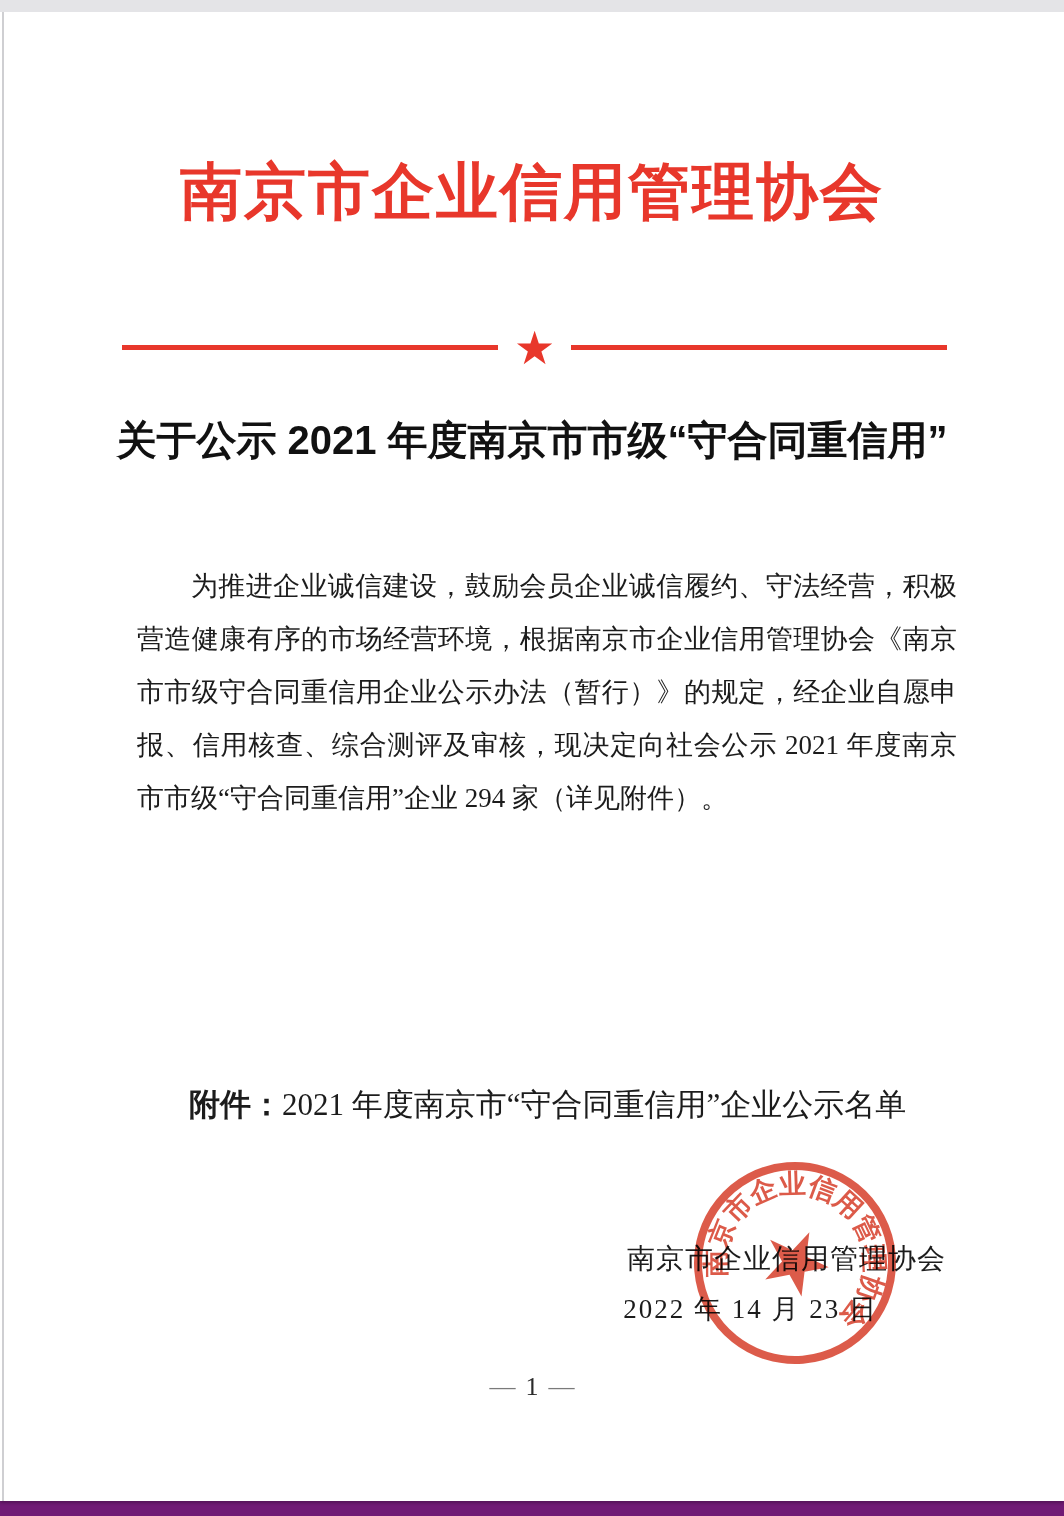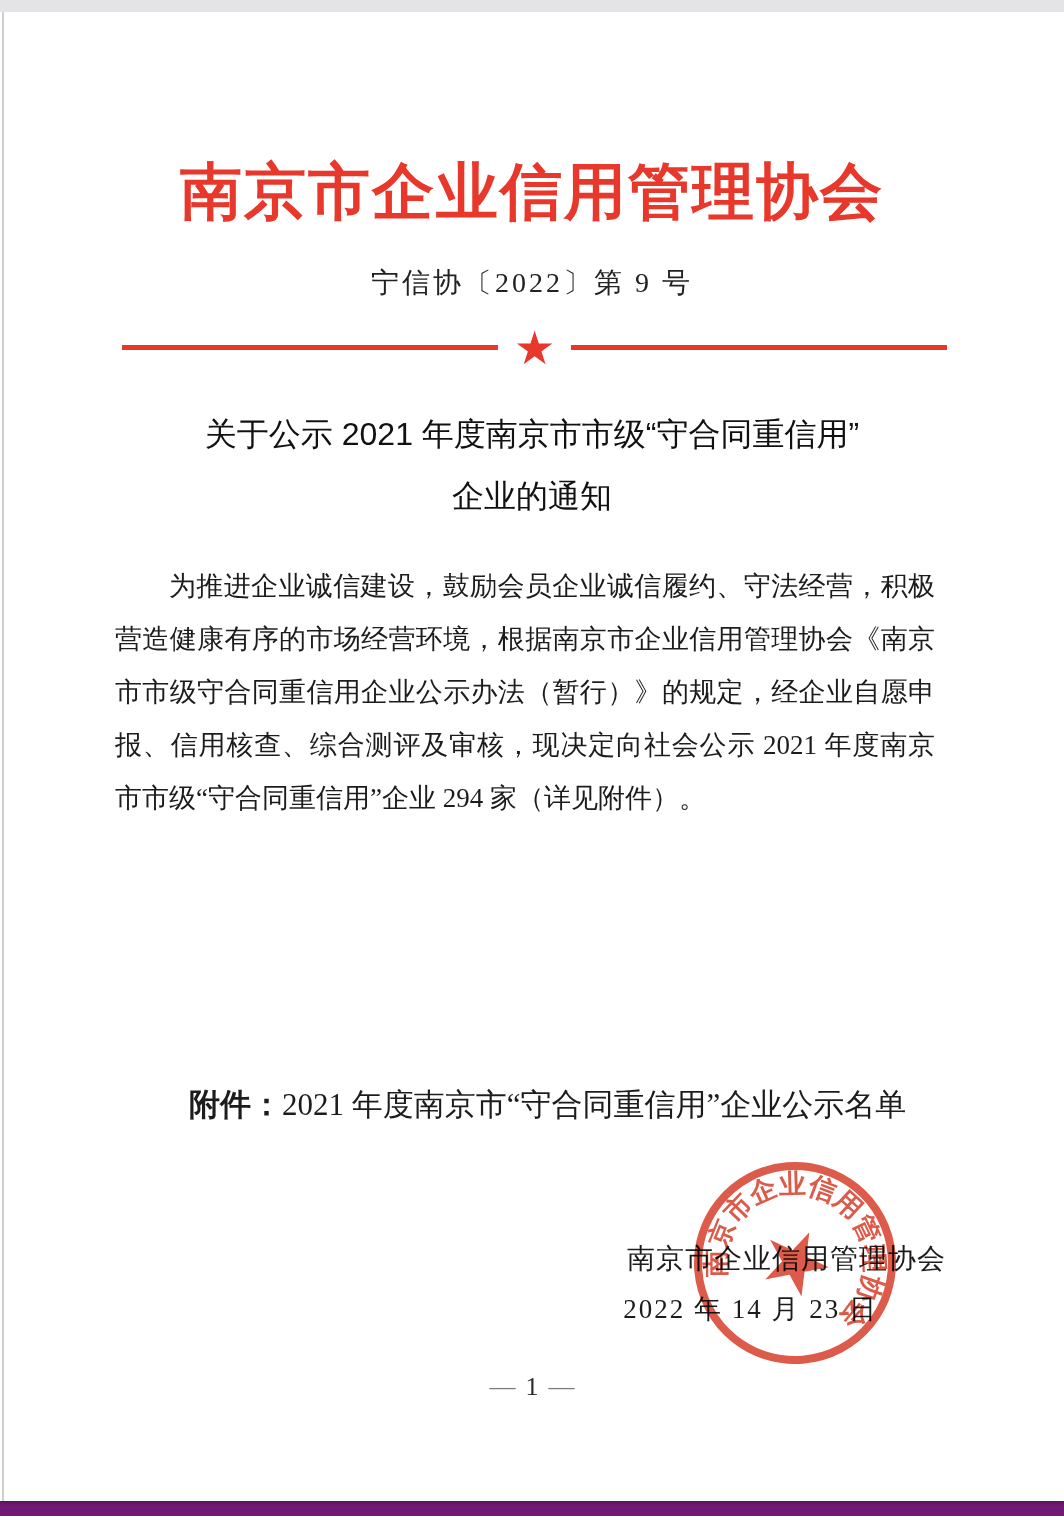--- a/index.html
+++ b/index.html
@@ -68,30 +68,30 @@
     color: #e8372b;
     margin: 0 16px;
     transform: translateY(2px);
   }
   .doc-title-line1, .doc-title-line2 {
     position: absolute;
     left: 0;
     width: 100%;
     text-align: center;
     font-family: "Liberation Sans", sans-serif;
-    font-weight: 400;
-    font-size: 32px;
+    font-weight: 700;
+    font-size: 40px;
     color: #111111;
     white-space: nowrap;
   }
   .doc-title-line1 { top: 401px; }
   .doc-title-line2 { top: 463px; }
   .body-text {
     position: absolute;
-    left: 115px; top: 548px;
+    left: 137px; top: 548px;
     width: 820px;
     font-size: 27px;
     line-height: 53px;
     color: #1c1c1c;
     text-align: justify;
   }
   .body-text p {
     text-indent: 2em;
     margin: 0;
   }
@@ -152,30 +152,28 @@
 </head>
 <body>
 
 <div class="canvas">
   <div class="page">
 
     <div class="scan-edge-left"></div>
 
     <div class="org-title">南京市企业信用管理协会</div>
 
-    <div class="doc-number">宁信协〔2022〕第 9 号</div>
 
     <div class="red-rule">
       <div class="seg"></div>
       <div class="star-glyph">★</div>
       <div class="seg"></div>
     </div>
 
     <div class="doc-title-line1">关于公示 2021 年度南京市市级“守合同重信用”</div>
-    <div class="doc-title-line2">企业的通知</div>
 
     <div class="body-text">
       <p>为推进企业诚信建设，鼓励会员企业诚信履约、守法经营，积极营造健康有序的市场经营环境，根据南京市企业信用管理协会《南京市市级守合同重信用企业公示办法（暂行）》的规定，经企业自愿申报、信用核查、综合测评及审核，现决定向社会公示 2021 年度南京市市级“守合同重信用”企业 294 家（详见附件）。</p>
     </div>
 
     <div class="attachment-line">
       <span class="attachment-label">附件：</span><span>2021 年度南京市“守合同重信用”企业公示名单</span>
     </div>
 
     <div class="signature-org">南京市企业信用管理协会</div>

